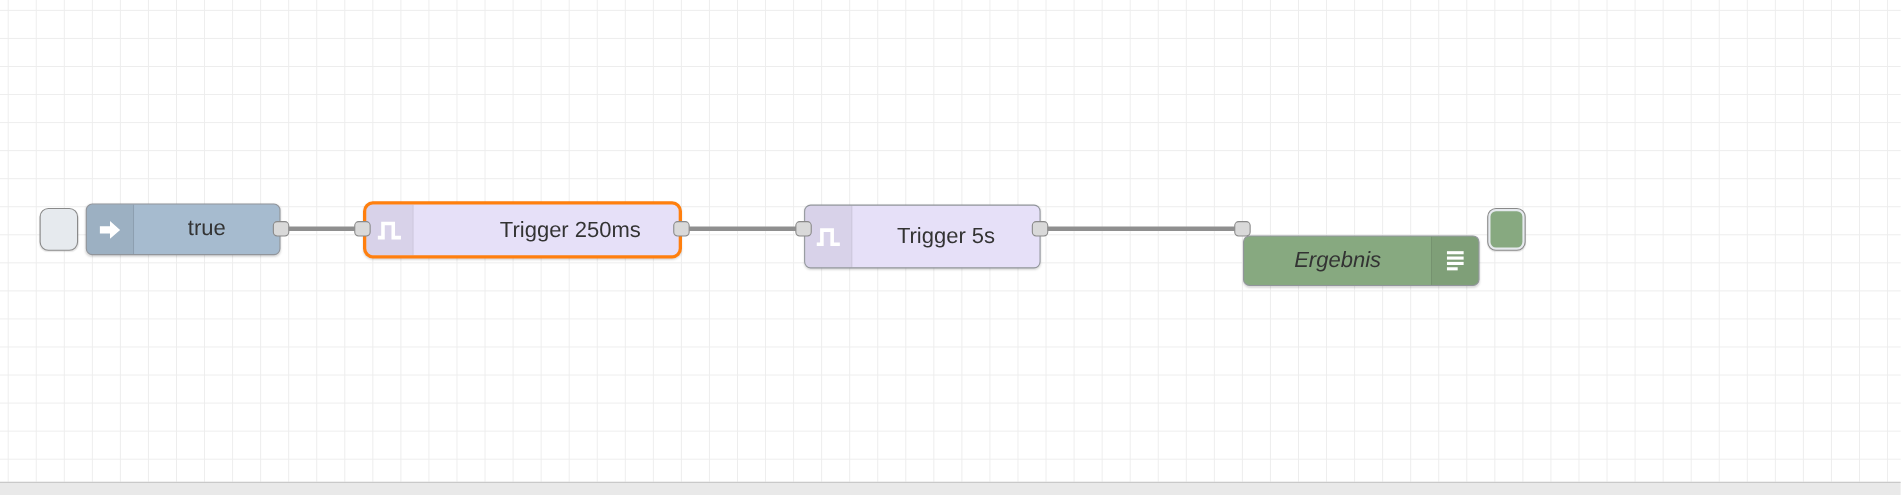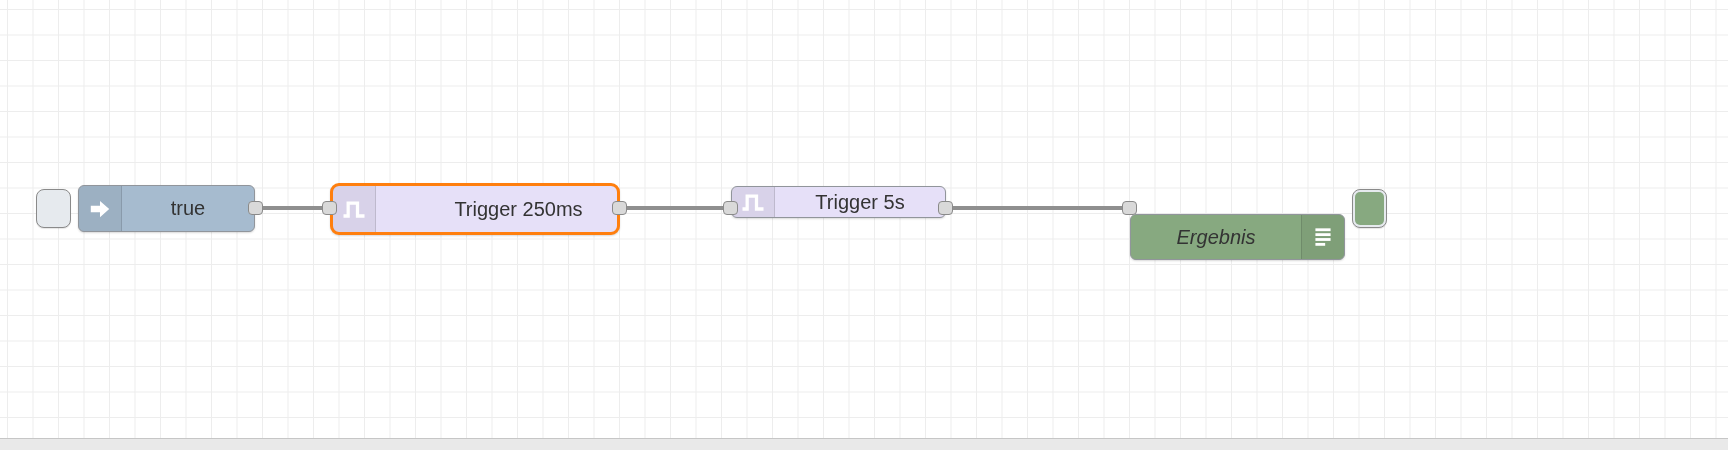--- a/index.html
+++ b/index.html
@@ -97,21 +97,21 @@
     <div class="icon-region">
       <svg width="28" height="28" viewBox="0 0 24 24">
         <path d="M3 18h4V7h8v11h6" fill="none" stroke="#ffffff" stroke-width="2.8"></path>
       </svg>
     </div>
     <div class="node-label">Trigger 250ms</div>
   </div>
   <div class="port" style="left:322px; top:201px;"></div>
   <div class="port" style="left:612px; top:201px;"></div>
 
-  <div class="node" style="left: 731px; top: 186px; width: 215px; height: 32px; background-color: rgb(230, 224, 248);">
+  <div class="node" style="left: 731px; top: 186px; width: 215px; height: 58px; background-color: rgb(230, 224, 248);">
     <div class="icon-region">
       <svg width="28" height="28" viewBox="0 0 24 24">
         <path d="M3 18h4V7h8v11h6" fill="none" stroke="#ffffff" stroke-width="2.8"></path>
       </svg>
     </div>
     <div class="node-label">Trigger 5s</div>
   </div>
   <div class="port" style="left:723px; top:201px;"></div>
   <div class="port" style="left:938px; top:201px;"></div>
 

